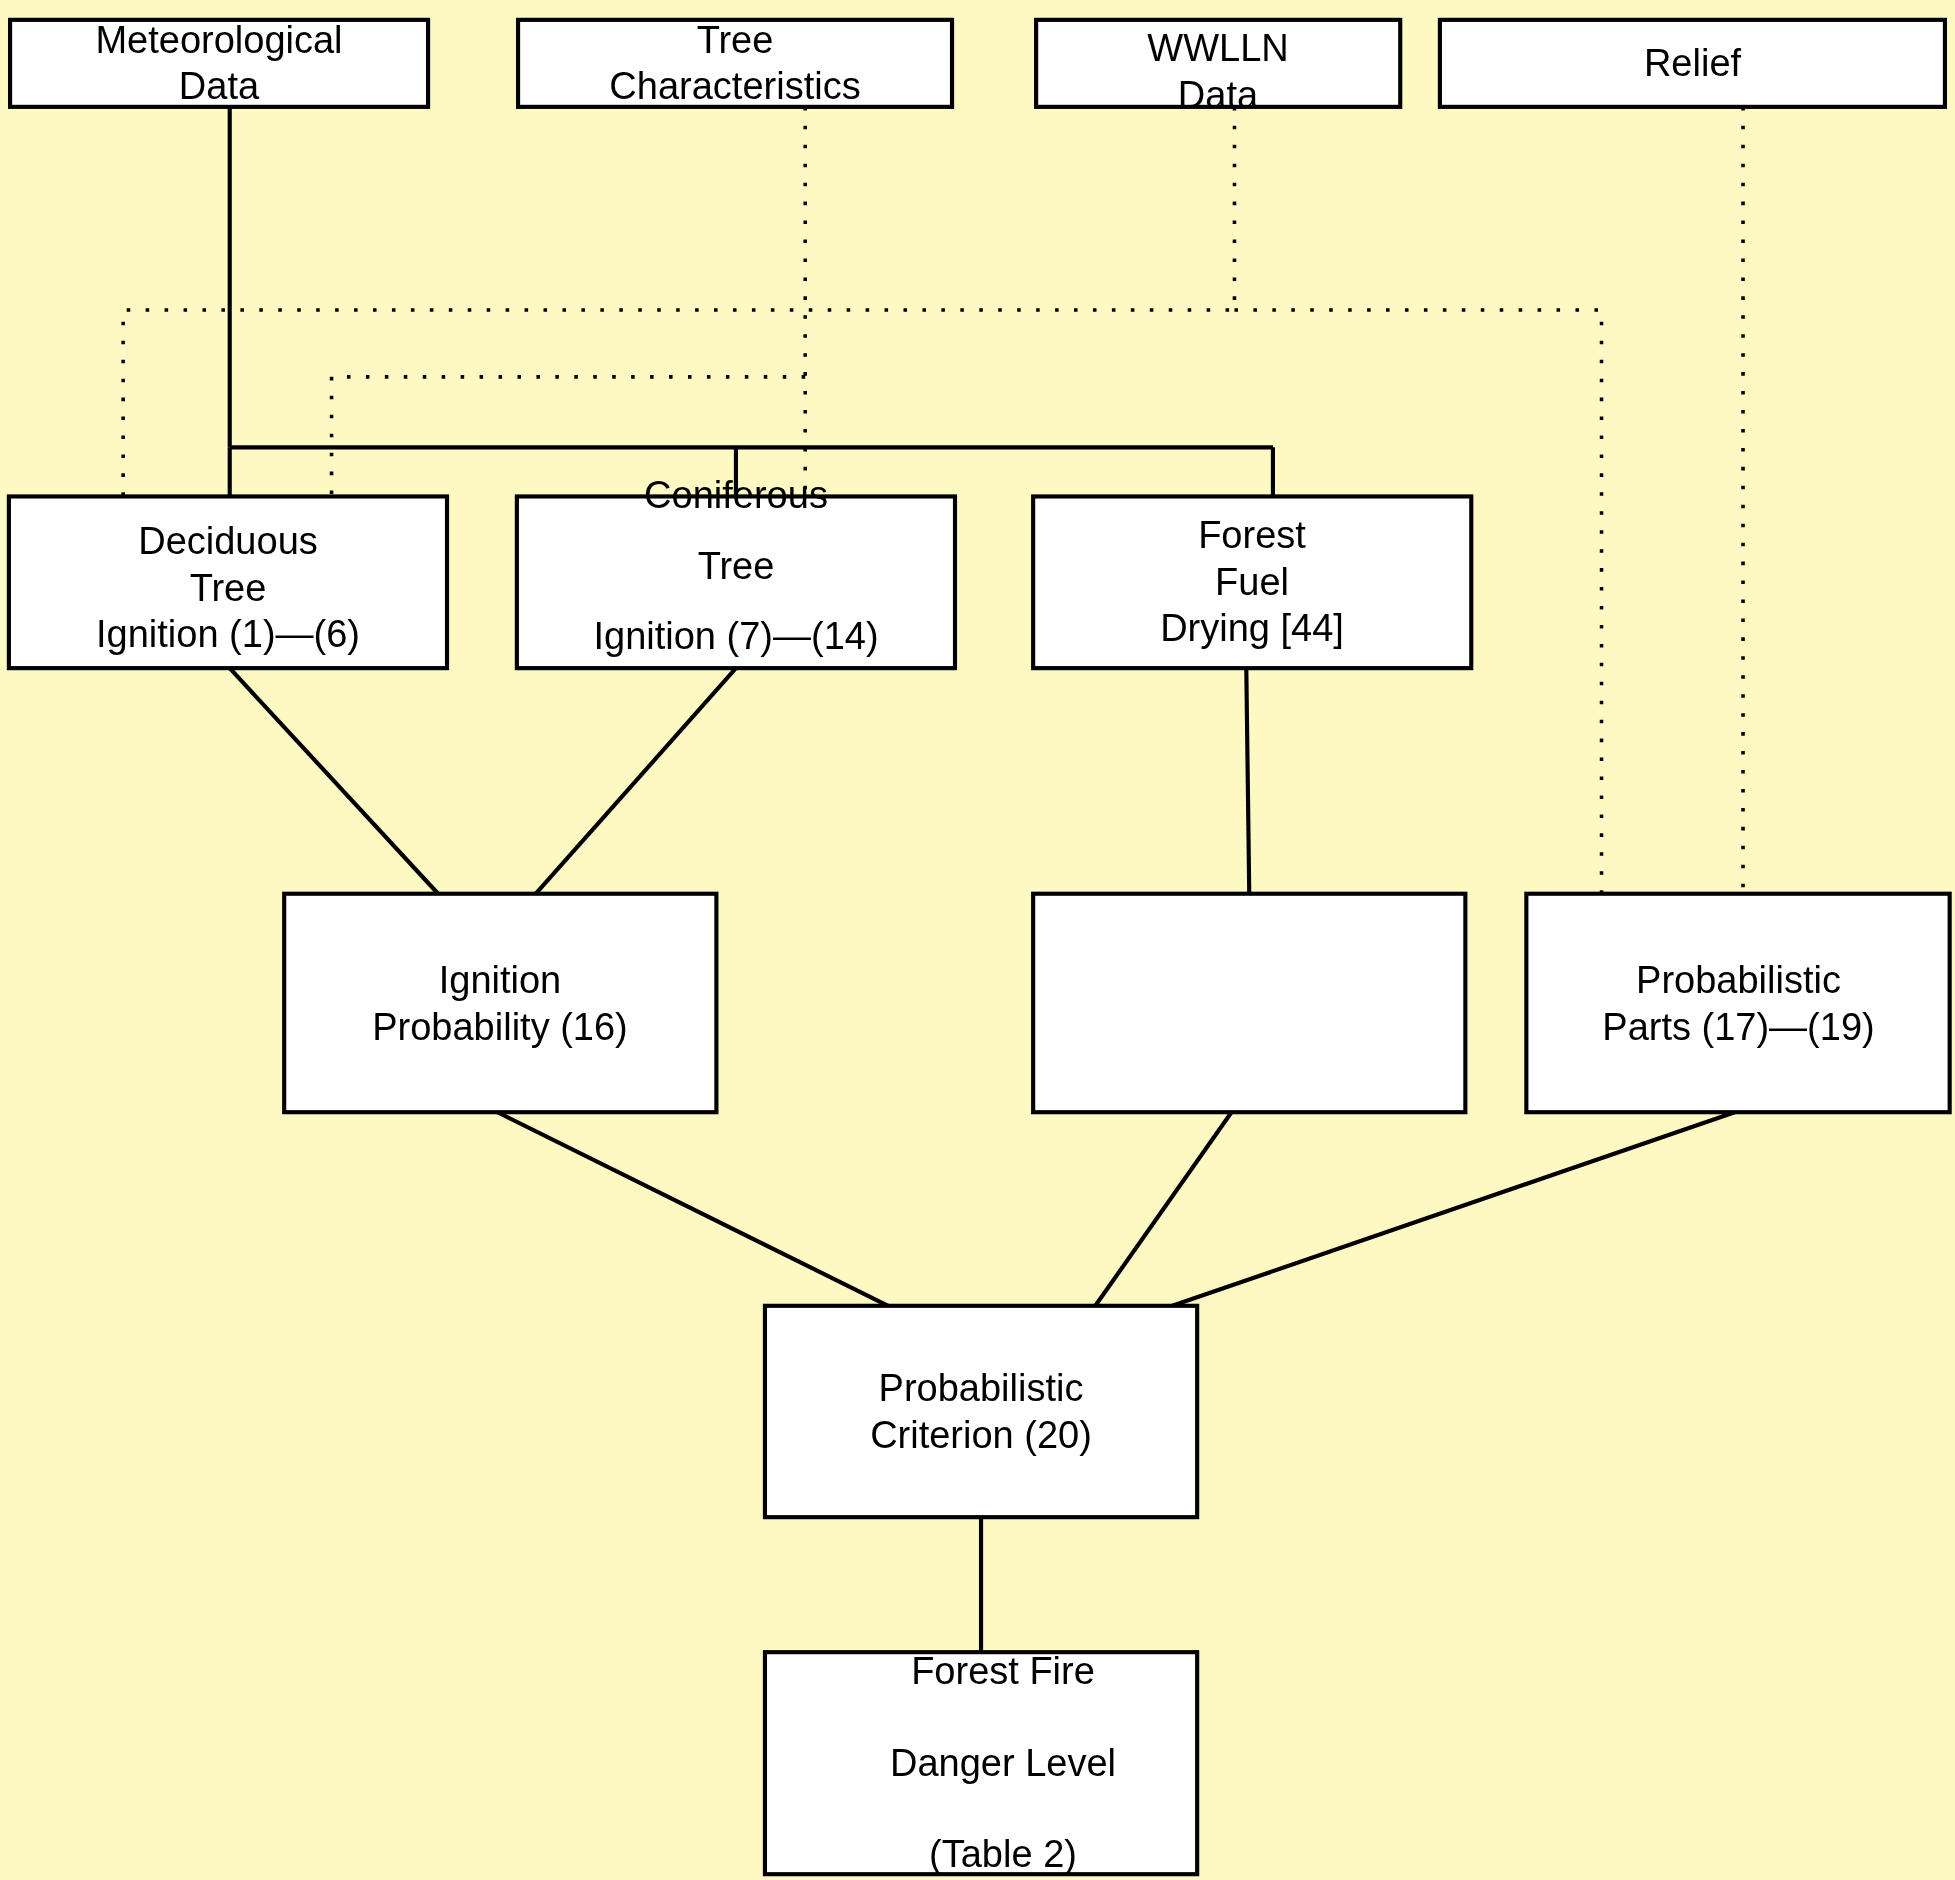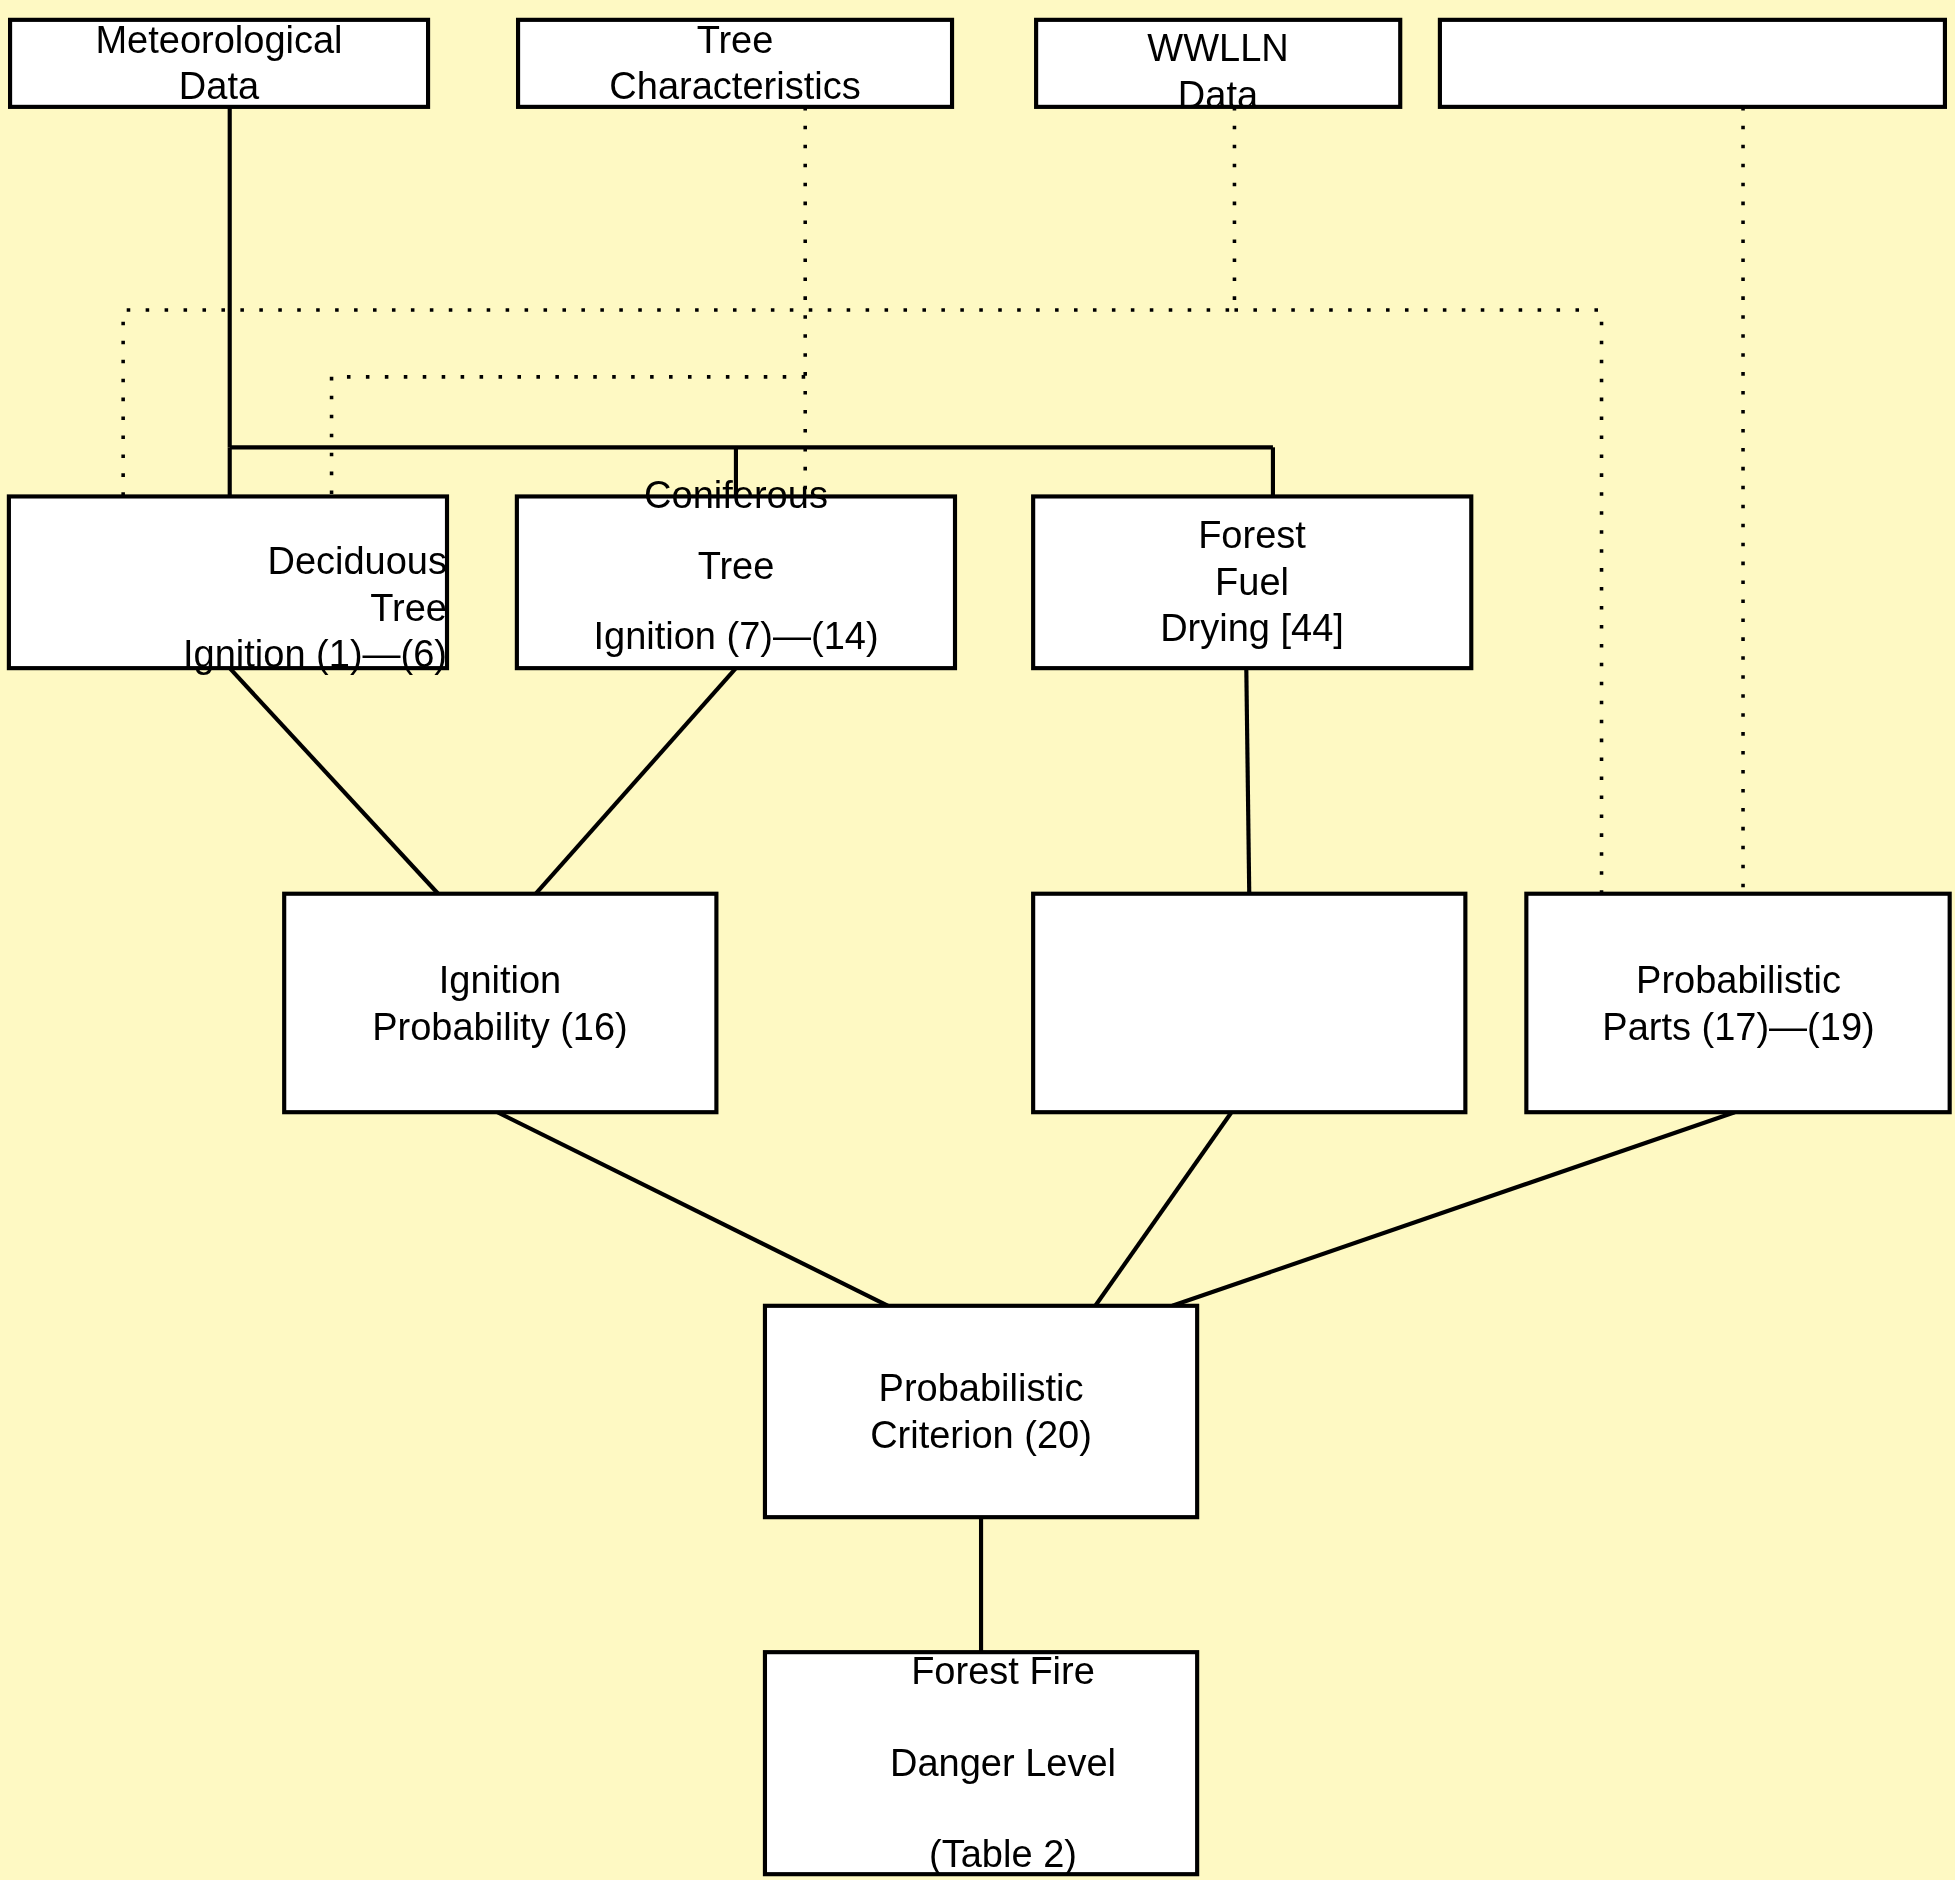--- a/index.html
+++ b/index.html
@@ -131,22 +131,25 @@
   <div class="node-label" style="left:518px; top:19.5px;   width:434px; height:87px;">
     <span>Tree</span>
     <span>Characteristics</span>
   </div>
 
   <div class="node-label" style="left:1036px;top:28px;   width:364px; height:87px;justify-content:center;">
     <span>WWLLN</span>
     <span>Data</span>
   </div>
 
+  <div class="node-label" style="left:1440px;top:19.5px;   width:505px; height:87px;">
+    <span>Relief</span>
+  </div>
 
-  <div class="node-label" style="left:9px;  top:522px;  width:438px; height:172px;align-items:flex-end;">
+  <div class="node-label" style="left:9px;  top:502px;  width:438px; height:172px;">
     <span>Deciduous</span>
     <span>Tree</span>
     <span>Ignition (1)—(6)</span>
   </div>
 
   <div class="node-label" style="left:517px; top:480px;  width:438px; height:172px;gap:24px;">
     <span>Coniferous</span>
     <span>Tree</span>
     <span>Ignition (7)—(14)</span>
   </div>

